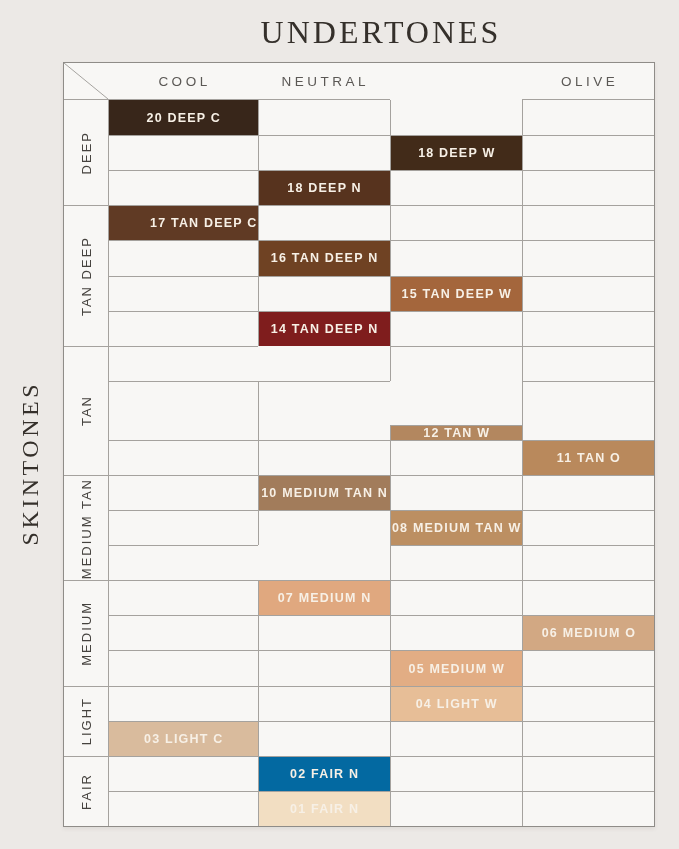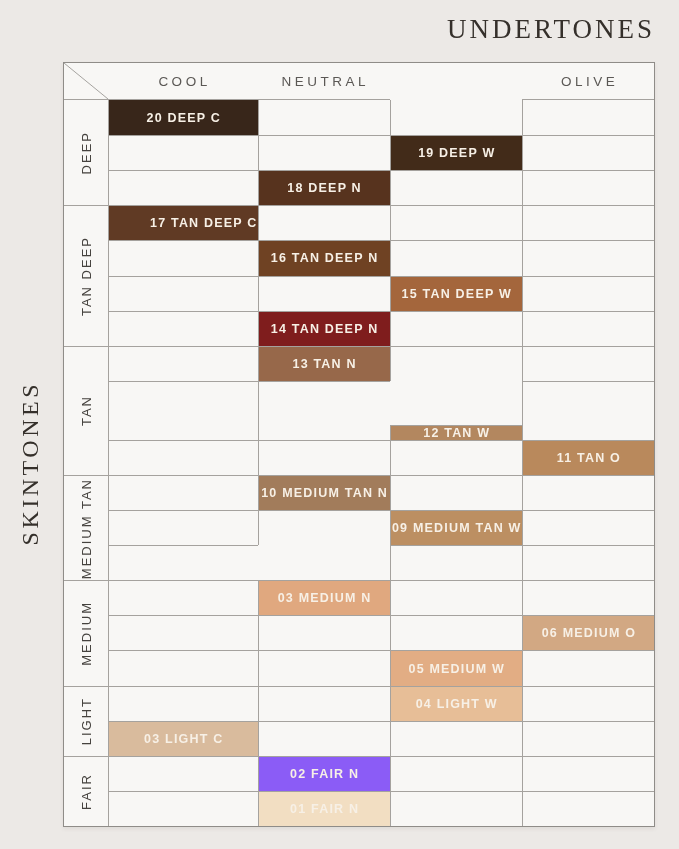--- a/index.html
+++ b/index.html
@@ -6,23 +6,23 @@
   body{
     width:679px;height:849px;overflow:hidden;
     background:var(--page-bg,#ECE9E6);
     font-family:"Liberation Sans",sans-serif;
     position:relative;
   }
   .canvas{position:absolute;inset:0;width:679px;height:849px;}
 
   .title{
     position:absolute;left:107px;top:14px;width:548px;
-    text-align:right;
+    text-align:center;
     font-family:"Liberation Serif","DejaVu Serif",serif;
-    font-size:27px;font-weight:400;
+    font-size:32px;font-weight:400;
     letter-spacing:3px;
     color:var(--title-text,#35302B);
   }
 
   .side-label-wrap{
     position:absolute;left:0;top:100px;width:60px;height:727px;
     display:flex;align-items:center;justify-content:center;
   }
   .side-label{
     writing-mode:vertical-rl;transform:rotate(180deg);
@@ -128,21 +128,21 @@
       </div>
       <div class="cell first-row" style="grid-area: 2 / 2; background: rgb(56, 38, 26);">
         <span class="swatch-label">20 DEEP C</span>
       </div>
       <div class="cell first-row" style="grid-area: 2 / 3;"></div>
       <div class="cell first-row" style="grid-area: 2 / 4;"></div>
       <div class="cell first-row" style="grid-area: 2 / 5;"></div>
       <div class="cell" style="grid-area: 3 / 2;"></div>
       <div class="cell" style="grid-area: 3 / 3;"></div>
       <div class="cell" style="grid-area: 3 / 4; background: rgb(66, 43, 25);">
-        <span class="swatch-label">19 DEEP W</span>
+        <span class="swatch-label">18 DEEP W</span>
       </div>
       <div class="cell" style="grid-area: 3 / 5;"></div>
       <div class="cell" style="grid-area: 4 / 2;"></div>
       <div class="cell" style="grid-area: 4 / 3; background: rgb(87, 51, 30);">
         <span class="swatch-label">18 DEEP N</span>
       </div>
       <div class="cell" style="grid-area: 4 / 4;"></div>
       <div class="cell" style="grid-area: 4 / 5;"></div>
       <div class="cell" style="grid-area: 5 / 2; background: rgb(96, 58, 36); padding-left: 40px;">
         <span class="swatch-label">17 TAN DEEP C</span>
@@ -162,23 +162,20 @@
         <span class="swatch-label">15 TAN DEEP W</span>
       </div>
       <div class="cell" style="grid-area: 7 / 5;"></div>
       <div class="cell" style="grid-area: 8 / 2;"></div>
       <div class="cell" style="grid-area: 8 / 3; background: #7f1d1d;">
         <span class="swatch-label">14 TAN DEEP N</span>
       </div>
       <div class="cell" style="grid-area: 8 / 4;"></div>
       <div class="cell" style="grid-area: 8 / 5;"></div>
       <div class="cell" style="grid-area: 9 / 2;"></div>
-      <div class="cell" style="grid-area: 9 / 3; background: rgb(151, 104, 74);">
-        <span class="swatch-label">13 TAN N</span>
-      </div>
       <div class="cell" style="grid-area: 9 / 4;"></div>
       <div class="cell" style="grid-area: 9 / 5;"></div>
       <div class="cell" style="grid-area: 10 / 2;"></div>
       <div class="cell" style="grid-area: 10 / 3;"></div>
       <div class="cell" style="grid-area: 10 / 4; background: rgb(179, 135, 95); margin-top: 44px;">
         <span class="swatch-label">12 TAN W</span>
       </div>
       <div class="cell" style="grid-area: 10 / 5;"></div>
       <div class="cell" style="grid-area: 11 / 2;"></div>
       <div class="cell" style="grid-area: 11 / 3;"></div>
@@ -188,29 +185,29 @@
       </div>
       <div class="cell" style="grid-area: 12 / 2;"></div>
       <div class="cell" style="grid-area: 12 / 3; background: rgb(162, 124, 91);">
         <span class="swatch-label">10 MEDIUM TAN N</span>
       </div>
       <div class="cell" style="grid-area: 12 / 4;"></div>
       <div class="cell" style="grid-area: 12 / 5;"></div>
       <div class="cell" style="grid-area: 13 / 2;"></div>
       <div class="cell" style="grid-area: 13 / 3;"></div>
       <div class="cell" style="grid-area: 13 / 4; background: rgb(188, 143, 98);">
-        <span class="swatch-label">09 MEDIUM TAN W</span>
+        <span class="swatch-label">08 MEDIUM TAN W</span>
       </div>
       <div class="cell" style="grid-area: 13 / 5;"></div>
       <div class="cell" style="grid-area: 14 / 2;"></div>
       <div class="cell" style="grid-area: 14 / 4;"></div>
       <div class="cell" style="grid-area: 14 / 5;"></div>
       <div class="cell" style="grid-area: 15 / 2;"></div>
       <div class="cell" style="grid-area: 15 / 3; background: rgb(224, 168, 127);">
-        <span class="swatch-label">03 MEDIUM N</span>
+        <span class="swatch-label">07 MEDIUM N</span>
       </div>
       <div class="cell" style="grid-area: 15 / 4;"></div>
       <div class="cell" style="grid-area: 15 / 5;"></div>
       <div class="cell" style="grid-area: 16 / 2;"></div>
       <div class="cell" style="grid-area: 16 / 3;"></div>
       <div class="cell" style="grid-area: 16 / 4;"></div>
       <div class="cell" style="grid-area: 16 / 5; background: rgb(210, 168, 131);">
         <span class="swatch-label">06 MEDIUM O</span>
       </div>
       <div class="cell" style="grid-area: 17 / 2;"></div>
@@ -225,21 +222,21 @@
         <span class="swatch-label">04 LIGHT W</span>
       </div>
       <div class="cell" style="grid-area: 18 / 5;"></div>
       <div class="cell" style="grid-area: 19 / 2; background: rgb(217, 187, 157);">
         <span class="swatch-label">03 LIGHT C</span>
       </div>
       <div class="cell" style="grid-area: 19 / 3;"></div>
       <div class="cell" style="grid-area: 19 / 4;"></div>
       <div class="cell" style="grid-area: 19 / 5;"></div>
       <div class="cell" style="grid-area: 20 / 2;"></div>
-      <div class="cell" style="grid-area: 20 / 3; background: #8b5cf6;">
+      <div class="cell" style="grid-area: 20 / 3; background: #0369a1;">
         <span class="swatch-label">02 FAIR N</span>
       </div>
       <div class="cell" style="grid-area: 20 / 4;"></div>
       <div class="cell" style="grid-area: 20 / 5;"></div>
       <div class="cell" style="grid-area: 21 / 2;"></div>
       <div class="cell" style="grid-area: 21 / 3; background: rgb(242, 222, 194);">
         <span class="swatch-label">01 FAIR N</span>
       </div>
       <div class="cell" style="grid-area: 21 / 4;"></div>
       <div class="cell" style="grid-area: 21 / 5;"></div>

